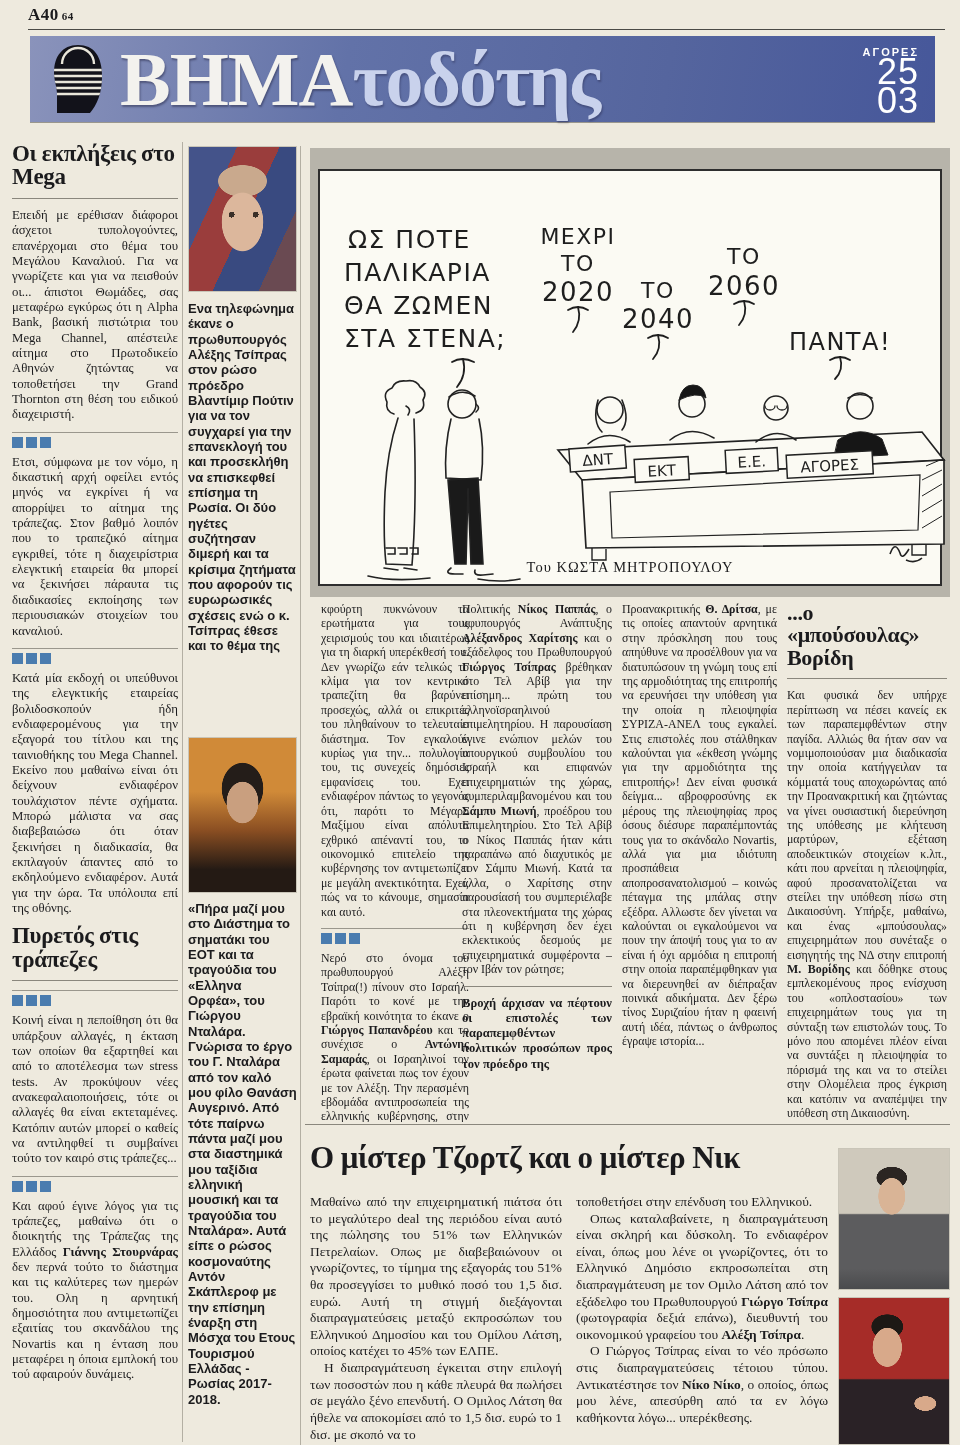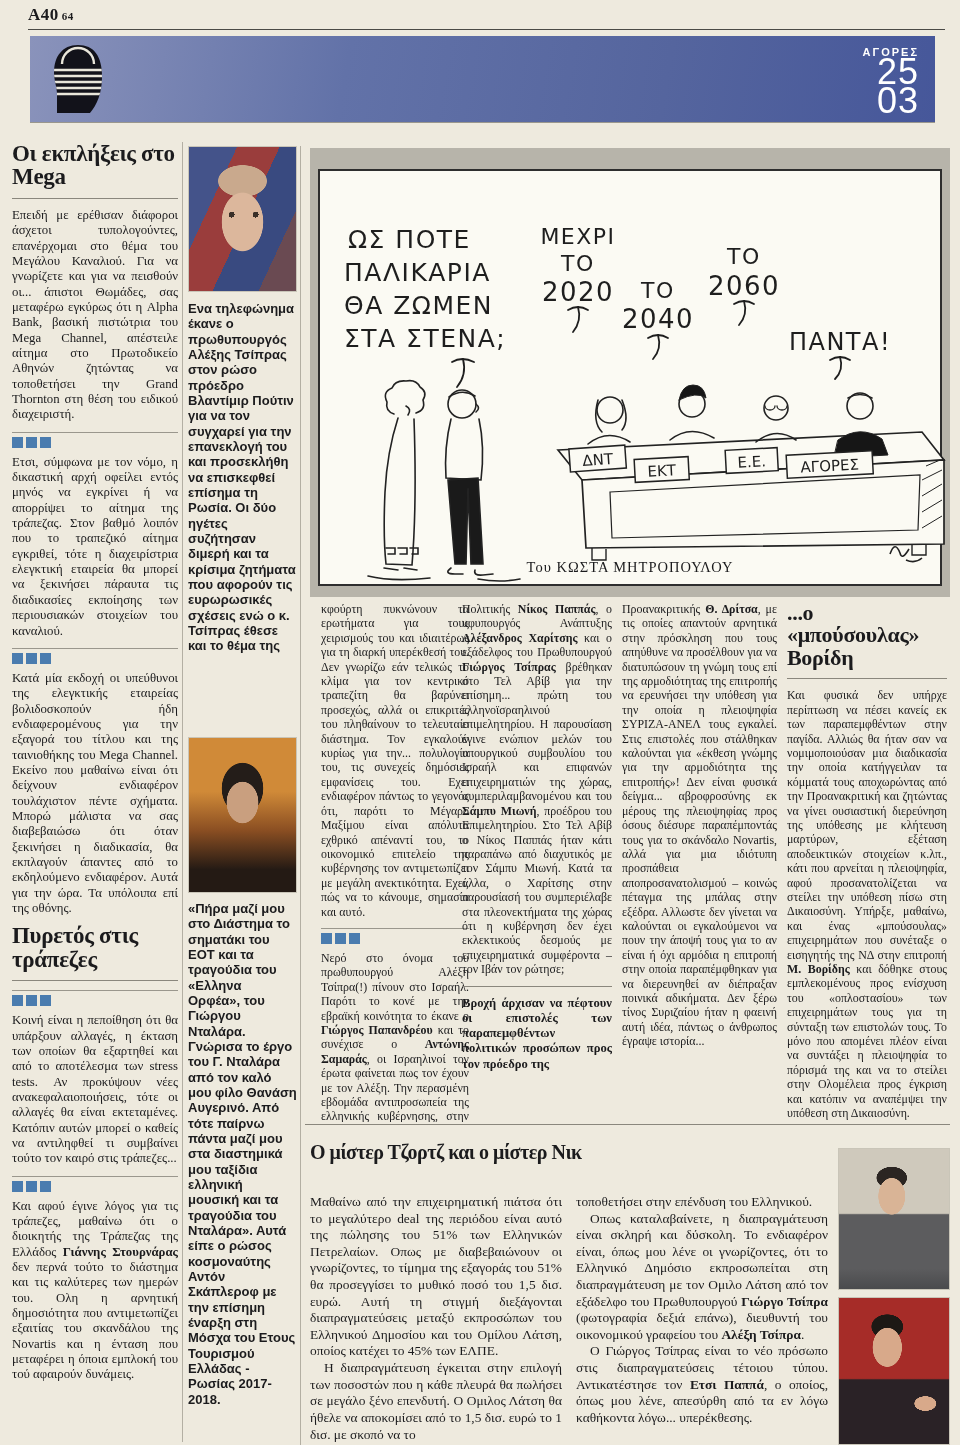--- a/index.html
+++ b/index.html
@@ -28,21 +28,21 @@
   .headrule{border:none;border-top:1px solid #8a877d;margin:9px 0 9px;}
   .sep{margin:9px 0 7px;padding-top:4px;border-top:1px solid #9a978d;line-height:0;}
   .sep i{display:inline-block;width:11px;height:11px;background:#4a7caf;margin-right:3px;}
   .vrule{width:0;border-left:1px solid #b3afa3;}
   .caption{font-family:"Liberation Sans",sans-serif;font-weight:bold;font-size:13px;line-height:1.18;text-align:left;overflow:hidden;}
   .photo{background-repeat:no-repeat;box-shadow:0 0 0 1px #c9c5b8 inset;}
   
   .cartoon{left:310px;top:148px;width:640px;height:449px;}
   
   .midrule{left:305px;top:1124px;width:645px;border-top:1px solid #8a877d;}
-  .bighead{font-size:20px;font-weight:bold;letter-spacing:-.5px;line-height:1;}
+  .bighead{font-size:31px;font-weight:bold;letter-spacing:-.5px;line-height:1;}
   .bottomcol{overflow:hidden;text-align:justify;font-size:13.4px;line-height:1.24;}
   .bottomcol p{margin:0;}
   .bottomcol p + p{text-indent:14px;}
   b{font-weight:bold;}
 </style>
 </head>
 <body>
 
 <div id="page">
 
@@ -59,20 +59,21 @@
       <path d="M31,3 C15,3 7,15 7,30 c0,9 3,15 3,22 v19 h33 c7,-8 12,-20 12,-36 C55,14 47,3 31,3 Z" fill="#12121a"></path>
       <g clip-path="url(#headclip)" stroke="#e9e6da" fill="none">
         <path d="M15,22 a16,16 0 0 1 32,0" stroke-width="2.4"></path>
         <line x1="6" y1="28" x2="56" y2="28" stroke-width="2.6"></line>
         <line x1="6" y1="34" x2="56" y2="34" stroke-width="2.6"></line>
         <line x1="6" y1="40" x2="56" y2="40" stroke-width="2.6"></line>
         <line x1="6" y1="46" x2="56" y2="46" stroke-width="2.6"></line>
         <line x1="6" y1="52" x2="56" y2="52" stroke-width="2.6"></line>
       </g>
     </svg>
+    <div class="mast-title"><span class="t1">ΒΗΜΑ</span><span class="t2">τοδότης</span></div>
     <div class="mast-date">
       <div class="day">ΑΓΟΡΕΣ</div>
       <div class="num">25</div>
       <div class="num">03</div>
     </div>
   </div>
 
   <div class="abs col" style="left:12px;top:142px;width:166px;height:1300px;">
     <h2 class="colhead">Οι εκπλήξεις στο Mega</h2>
     <hr class="headrule">
@@ -230,21 +231,21 @@
 
   <div class="abs bighead" style="left:310px;top:1142px;width:520px;">Ο μίστερ Τζορτζ και ο μίστερ Νικ</div>
 
   <div class="abs bottomcol" style="left:310px;top:1194px;width:252px;height:250px;">
     <p>Μαθαίνω από την επιχειρηματική πιάτσα ότι το μεγαλύτερο deal της περιόδου είναι αυτό της πώλησης του 51% των Ελληνικών Πετρελαίων. Οπως με διαβεβαιώνουν οι γνωρίζοντες, το τίμημα της εξαγοράς του 51% θα προσεγγίσει το μυθικό ποσό του 1,5 δισ. ευρώ. Αυτή τη στιγμή διεξάγονται διαπραγματεύσεις μεταξύ εκπροσώπων του Ελληνικού Δημοσίου και του Ομίλου Λάτση, οποίος κατέχει το 45% των ΕΛΠΕ.</p>
     <p>Η διαπραγμάτευση έγκειται στην επιλογή των ποσοστών που η κάθε πλευρά θα πωλήσει σε μεγάλο ξένο επενδυτή. Ο Ομιλος Λάτση θα ήθελε να αποκομίσει από το 1,5 δισ. ευρώ το 1 δισ. με σκοπό να το</p>
   </div>
   <div class="abs bottomcol" style="left:576px;top:1194px;width:252px;height:250px;">
     <p>τοποθετήσει στην επένδυση του Ελληνικού.</p>
     <p>Οπως καταλαβαίνετε, η διαπραγμάτευση είναι σκληρή και δύσκολη. Το ενδιαφέρον είναι, όπως μου λένε οι γνωρίζοντες, ότι το Ελληνικό Δημόσιο εκπροσωπείται στη διαπραγμάτευση με τον Ομιλο Λάτση από τον εξάδελφο του Πρωθυπουργού <b>Γιώργο Τσίπρα</b> (φωτογραφία δεξιά επάνω), διευθυντή του οικονομικού γραφείου του <b>Αλέξη Τσίπρα</b>.</p>
-    <p>Ο Γιώργος Τσίπρας είναι το νέο πρόσωπο στις διαπραγματεύσεις τέτοιου τύπου. Αντικατέστησε τον <b>Ετσι Παππά</b>, ο οποίος, όπως μου λένε, απεσύρθη από τα εν λόγω καθήκοντα λόγω... υπερέκθεσης.</p>
+    <p>Ο Γιώργος Τσίπρας είναι το νέο πρόσωπο στις διαπραγματεύσεις τέτοιου τύπου. Αντικατέστησε τον <b>Νίκο Νίκο</b>, ο οποίος, όπως μου λένε, απεσύρθη από τα εν λόγω καθήκοντα λόγω... υπερέκθεσης.</p>
   </div>
 
   <div class="abs photo" style="left:838px;top:1148px;width:112px;height:142px;
        background:
         radial-gradient(ellipse 22px 30px at 48% 34%, #d9b496 60%, rgba(217,180,150,0) 62%),
         radial-gradient(ellipse 25px 18px at 48% 21%, #2b2522 60%, rgba(43,37,34,0) 62%),
         linear-gradient(#cfc9bc 0 46%, #5c5c5e 47% 85%, #494a4c 100%);"></div>
   <div class="abs photo" style="left:838px;top:1297px;width:112px;height:148px;
        background:
         radial-gradient(ellipse 24px 32px at 44% 34%, #d8a98a 60%, rgba(216,169,138,0) 62%),

